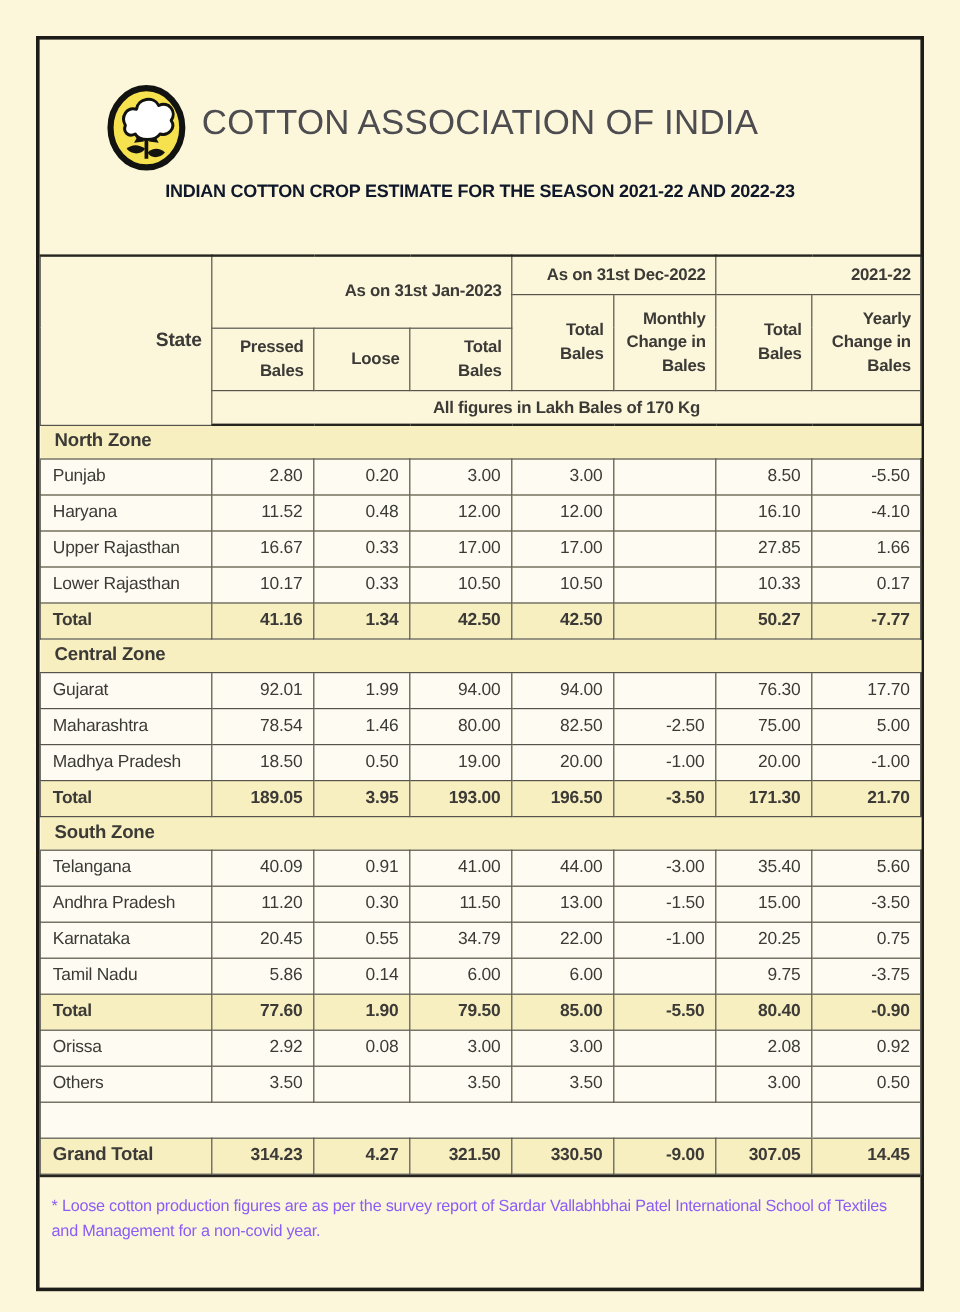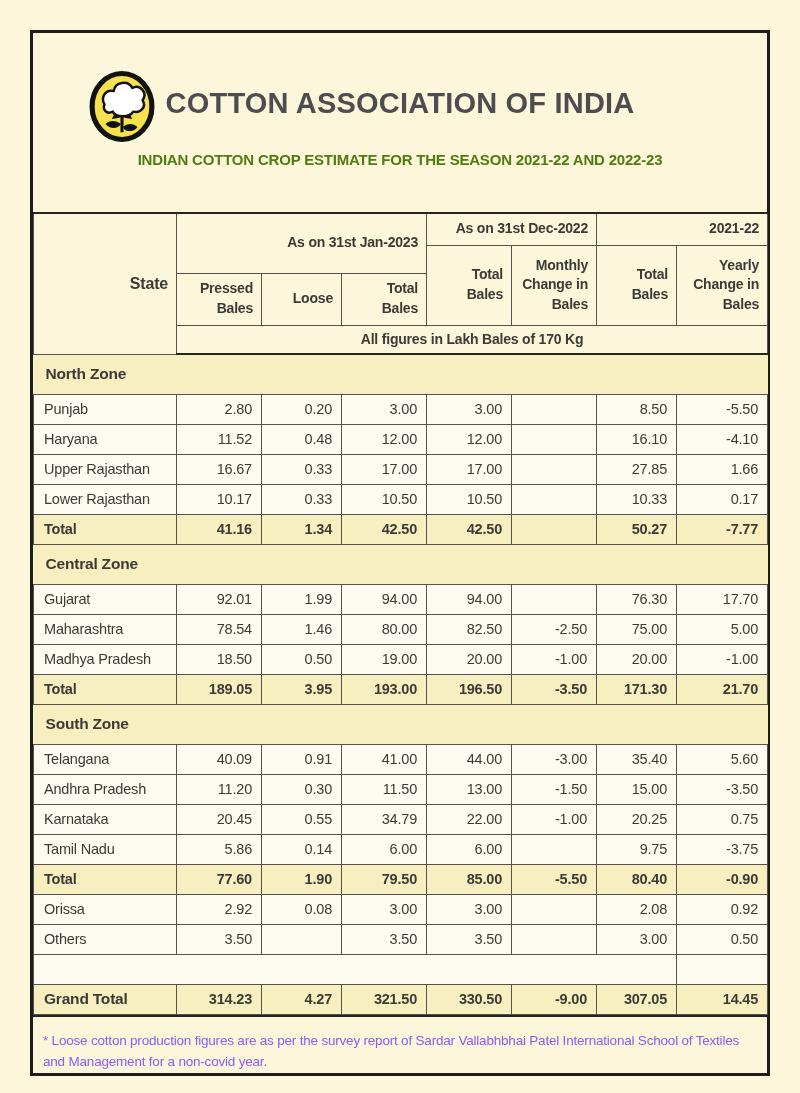--- a/index.html
+++ b/index.html
@@ -24,26 +24,26 @@
     width:740px;height:1046px;
     box-sizing:border-box;
     border:3px solid #1d1c18;
     background:var(--cream);
   }
   
   .header-block{position:relative;height:179px;}
   .logo{position:absolute;left:56px;top:35px;width:66px;height:77px;}
   .title{
     text-align:center;padding-top:54px;margin:0;
-    font-size:29px;font-weight:bold;color:var(--title);
+    font-size:29px;font-weight:normal;color:var(--title);
     letter-spacing:0.2px;
   }
   .subtitle{
     text-align:center;margin-top:31px;
-    font-size:15px;font-weight:bold;color:#4d7c0f;
+    font-size:15px;font-weight:bold;color:#0f172a;
   }
   .est-date{
     text-align:center;margin-top:15px;
     font-size:15px;font-weight:bold;color:#45444a;
   }
   
   table.data-table{
     width:100%;border-collapse:collapse;table-layout:fixed;
     border-top:2px solid var(--strong);
   }
@@ -65,21 +65,21 @@
   thead tr.r2{height:28px;}
   thead tr.r3{height:52px;}
   thead tr.r4{height:29px;margin-top:37px;}
   thead tr.r4 td{
     font-weight:bold;text-align:center;background:var(--cream);
     border-bottom:2px solid var(--strong);
   }
   th.state-head{font-size:16px;}
   tbody td{vertical-align:middle;background:var(--ivory);}
   tbody tr{height:30px;}
-  tbody tr.row-zone{height:40px;}
+  tbody tr.row-zone{height:28px;}
   tbody td.zone-label{
     background:var(--band);
     font-weight:bold;font-size:15.5px;
     padding-left:12px;
     border-left:none;border-right:none;
   }
   tbody td.label{text-align:left;padding-left:10px;font-size:14.5px;}
   tbody td.num{text-align:right;padding-right:9px;font-size:14.5px;}
   tbody tr.row-total td,tbody tr.row-grand td{
     background:var(--band);font-weight:bold;

